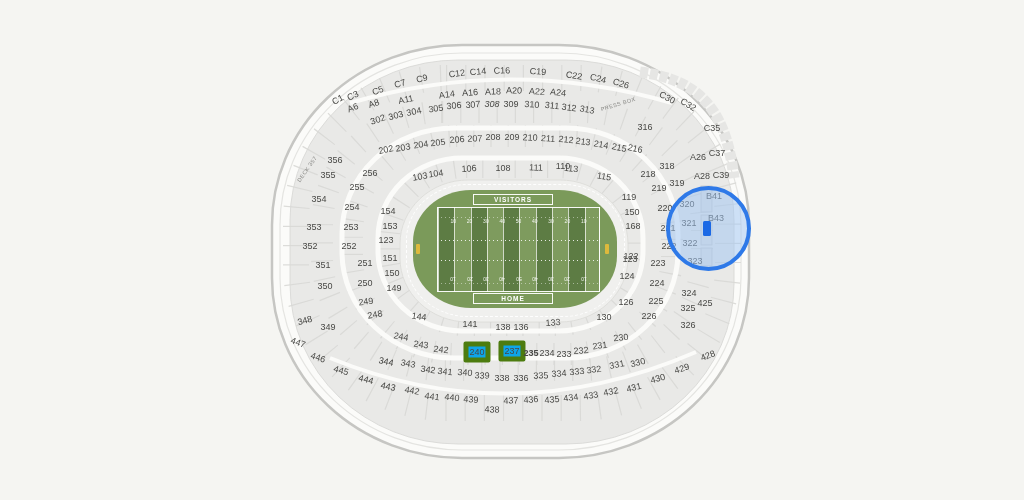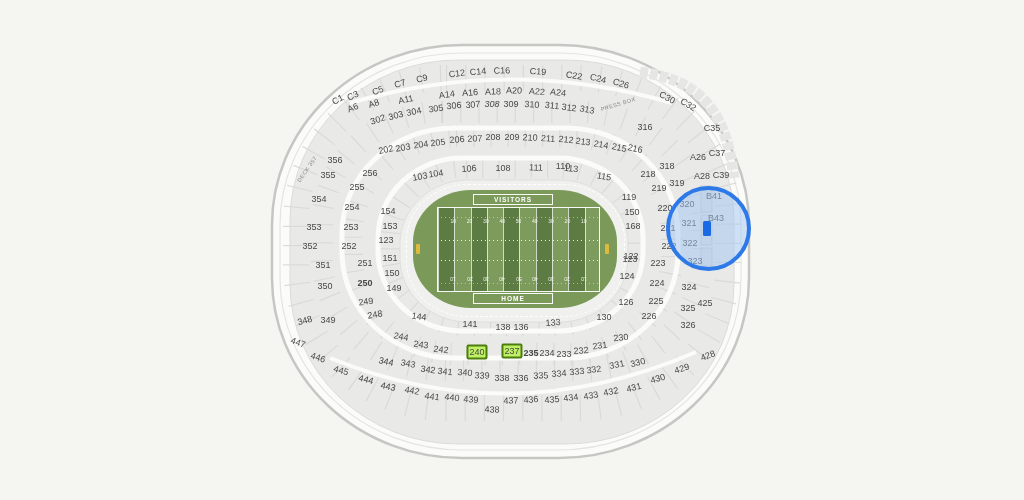--- a/index.html
+++ b/index.html
@@ -2,21 +2,21 @@
 <html><head>
 <meta charset="utf-8">
 <style>
   html,body{margin:0;padding:0;background:#f5f5f2;}
   #app{position:relative;width:1024px;height:500px;background:#f5f5f2;overflow:hidden;
        font-family:"Liberation Sans",sans-serif;}
   #app svg{position:absolute;left:0;top:0;}
   .layer{position:absolute;left:0;top:0;width:1024px;height:500px;}
   .sec{position:absolute;transform:translate(-50%,-50%);font-size:9px;color:#484845;
        white-space:nowrap;line-height:1;}
-  .sec.boxed{border:2px solid #4d7c0f;border-radius:2px;padding:1px 1px;background:#bef264;}
+  .sec.boxed{border:5px solid #4d7c0f;border-radius:2px;padding:1px 1px;background:#0ea5e9;}
   .rot-label{position:absolute;font-size:5.5px;color:#8a8a87;letter-spacing:.5px;
        transform-origin:center;white-space:nowrap;}
   
   #field{position:absolute;left:413px;top:190px;width:204px;height:118px;
         background:#7b9a5a;border-radius:58px/52px;}
   #concourse-dotted{position:absolute;left:406px;top:184px;width:217px;height:131px;
         border:1px dashed rgba(255,255,255,.9);border-radius:62px/56px;}
   #gridiron{position:absolute;left:24px;top:17px;width:163px;height:85px;
         border:1.5px solid rgba(255,255,255,.95);box-sizing:border-box;
         background:repeating-linear-gradient(90deg,rgba(255,255,255,.7) 0 1px,transparent 1px 16.3px),
@@ -182,29 +182,29 @@
       <span class="sec" style="left: 536px; top: 168px; transform: translate(-50%, -50%) rotate(2deg);">111</span>
       <span class="sec" style="left: 571px; top: 169px; transform: translate(-50%, -50%) rotate(5deg);">113</span>
       <span class="sec" style="left: 604px; top: 177px; transform: translate(-50%, -50%) rotate(10deg);">115</span>
       <span class="sec" style="left: 335px; top: 160px; transform: translate(-50%, -50%) rotate(0deg);">356</span>
       <span class="sec" style="left: 328px; top: 175px; transform: translate(-50%, -50%) rotate(0deg);">355</span>
       <span class="sec" style="left: 319px; top: 199px; transform: translate(-50%, -50%) rotate(0deg);">354</span>
       <span class="sec" style="left: 314px; top: 227px; transform: translate(-50%, -50%) rotate(0deg);">353</span>
       <span class="sec" style="left: 310px; top: 246px; transform: translate(-50%, -50%) rotate(0deg);">352</span>
       <span class="sec" style="left: 323px; top: 265px; transform: translate(-50%, -50%) rotate(0deg);">351</span>
       <span class="sec" style="left: 325px; top: 286px; transform: translate(-50%, -50%) rotate(0deg);">350</span>
-      <span class="sec" style="left: 328px; top: 320px; transform: translate(-50%, -50%) rotate(0deg);">349</span>
+      <span class="sec" style="left: 328px; top: 327px; transform: translate(-50%, -50%) rotate(0deg);">349</span>
       <span class="sec" style="left: 305px; top: 321px; transform: translate(-50%, -50%) rotate(-15deg);">348</span>
       <span class="sec" style="left: 370px; top: 173px; transform: translate(-50%, -50%) rotate(0deg);">256</span>
       <span class="sec" style="left: 357px; top: 187px; transform: translate(-50%, -50%) rotate(0deg);">255</span>
       <span class="sec" style="left: 352px; top: 207px; transform: translate(-50%, -50%) rotate(0deg);">254</span>
       <span class="sec" style="left: 351px; top: 227px; transform: translate(-50%, -50%) rotate(0deg);">253</span>
       <span class="sec" style="left: 349px; top: 246px; transform: translate(-50%, -50%) rotate(0deg);">252</span>
       <span class="sec" style="left: 365px; top: 263px; transform: translate(-50%, -50%) rotate(0deg);">251</span>
-      <span class="sec" style="left: 365px; top: 283px; transform: translate(-50%, -50%) rotate(0deg); font-weight: bold;">250</span>
+      <span class="sec" style="left: 365px; top: 283px; transform: translate(-50%, -50%) rotate(0deg);">250</span>
       <span class="sec" style="left: 366px; top: 302px; transform: translate(-50%, -50%) rotate(-8deg);">249</span>
       <span class="sec" style="left: 375px; top: 315px; transform: translate(-50%, -50%) rotate(-10deg);">248</span>
       <span class="sec" style="left: 388px; top: 211px; transform: translate(-50%, -50%) rotate(0deg);">154</span>
       <span class="sec" style="left: 390px; top: 226px; transform: translate(-50%, -50%) rotate(0deg);">153</span>
       <span class="sec" style="left: 386px; top: 240px; transform: translate(-50%, -50%) rotate(0deg);">123</span>
       <span class="sec" style="left: 390px; top: 258px; transform: translate(-50%, -50%) rotate(0deg);">151</span>
       <span class="sec" style="left: 392px; top: 273px; transform: translate(-50%, -50%) rotate(0deg);">150</span>
       <span class="sec" style="left: 394px; top: 288px; transform: translate(-50%, -50%) rotate(0deg);">149</span>
       <span class="sec" style="left: 629px; top: 197px; transform: translate(-50%, -50%) rotate(0deg);">119</span>
       <span class="sec" style="left: 632px; top: 212px; transform: translate(-50%, -50%) rotate(0deg);">150</span>
@@ -223,21 +223,21 @@
       <span class="sec" style="left: 657px; top: 283px; transform: translate(-50%, -50%) rotate(0deg);">224</span>
       <span class="sec" style="left: 656px; top: 301px; transform: translate(-50%, -50%) rotate(0deg);">225</span>
       <span class="sec" style="left: 649px; top: 316px; transform: translate(-50%, -50%) rotate(0deg);">226</span>
       <span class="sec" style="left: 621px; top: 338px; transform: translate(-50%, -50%) rotate(-6deg);">230</span>
       <span class="sec" style="left: 667px; top: 166px; transform: translate(-50%, -50%) rotate(0deg); text-align: right;">318</span>
       <span class="sec" style="left: 677px; top: 183px; transform: translate(-50%, -50%) rotate(0deg);">319</span>
       <span class="sec" style="left: 687px; top: 204px; transform: translate(-50%, -50%) rotate(0deg);">320</span>
       <span class="sec" style="left: 689px; top: 223px; transform: translate(-50%, -50%) rotate(0deg);">321</span>
       <span class="sec" style="left: 690px; top: 243px; transform: translate(-50%, -50%) rotate(0deg);">322</span>
       <span class="sec" style="left: 695px; top: 261px; transform: translate(-50%, -50%) rotate(0deg);">323</span>
-      <span class="sec" style="left: 689px; top: 287px; transform: translate(-50%, -50%) rotate(0deg);">324</span>
+      <span class="sec" style="left: 689px; top: 293px; transform: translate(-50%, -50%) rotate(0deg);">324</span>
       <span class="sec" style="left: 688px; top: 308px; transform: translate(-50%, -50%) rotate(0deg);">325</span>
       <span class="sec" style="left: 688px; top: 325px; transform: translate(-50%, -50%) rotate(0deg);">326</span>
       <span class="sec" style="left: 714px; top: 196px; transform: translate(-50%, -50%) rotate(0deg);">B41</span>
       <span class="sec" style="left: 716px; top: 218px; transform: translate(-50%, -50%) rotate(0deg);">B43</span>
       <span class="sec" style="left: 705px; top: 303px; transform: translate(-50%, -50%) rotate(0deg);">425</span>
       <span class="sec" style="left: 419px; top: 317px; transform: translate(-50%, -50%) rotate(8deg);">144</span>
       <span class="sec" style="left: 470px; top: 324px; transform: translate(-50%, -50%) rotate(0deg);">141</span>
       <span class="sec" style="left: 503px; top: 327px; transform: translate(-50%, -50%) rotate(0deg);">138</span>
       <span class="sec" style="left: 521px; top: 327px; transform: translate(-50%, -50%) rotate(0deg);">136</span>
       <span class="sec" style="left: 553px; top: 323px; transform: translate(-50%, -50%) rotate(-4deg);">133</span>

